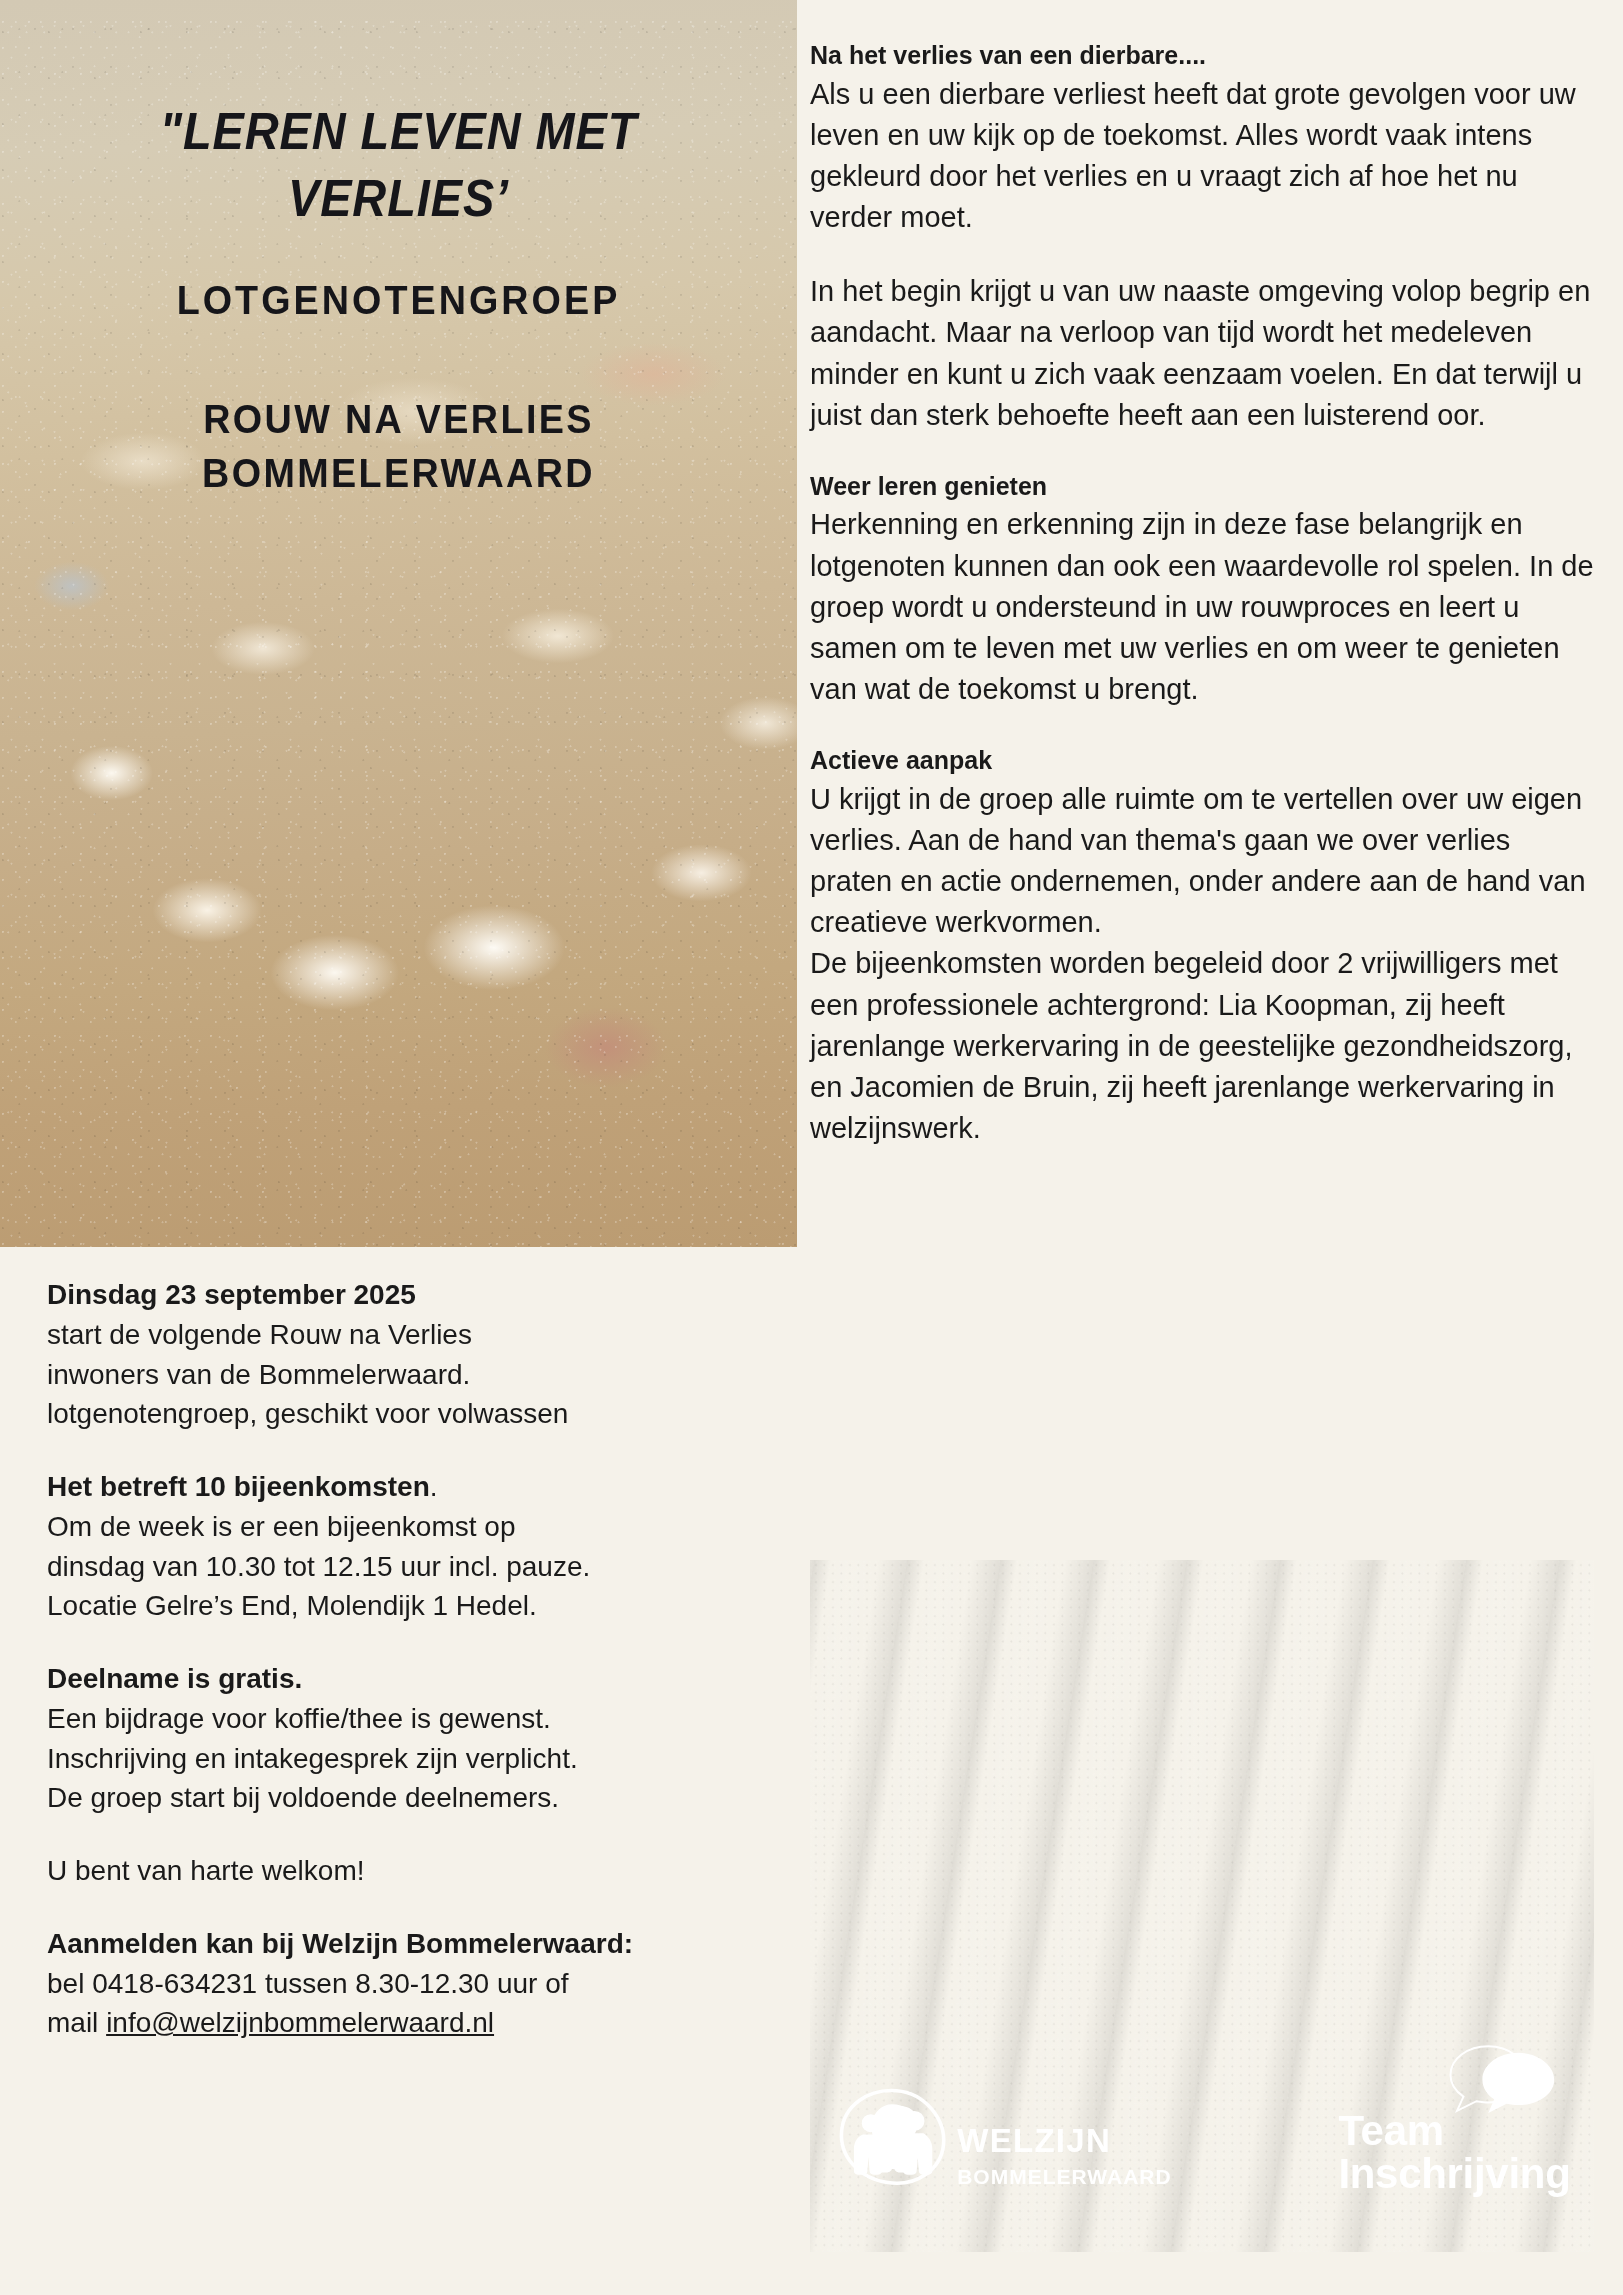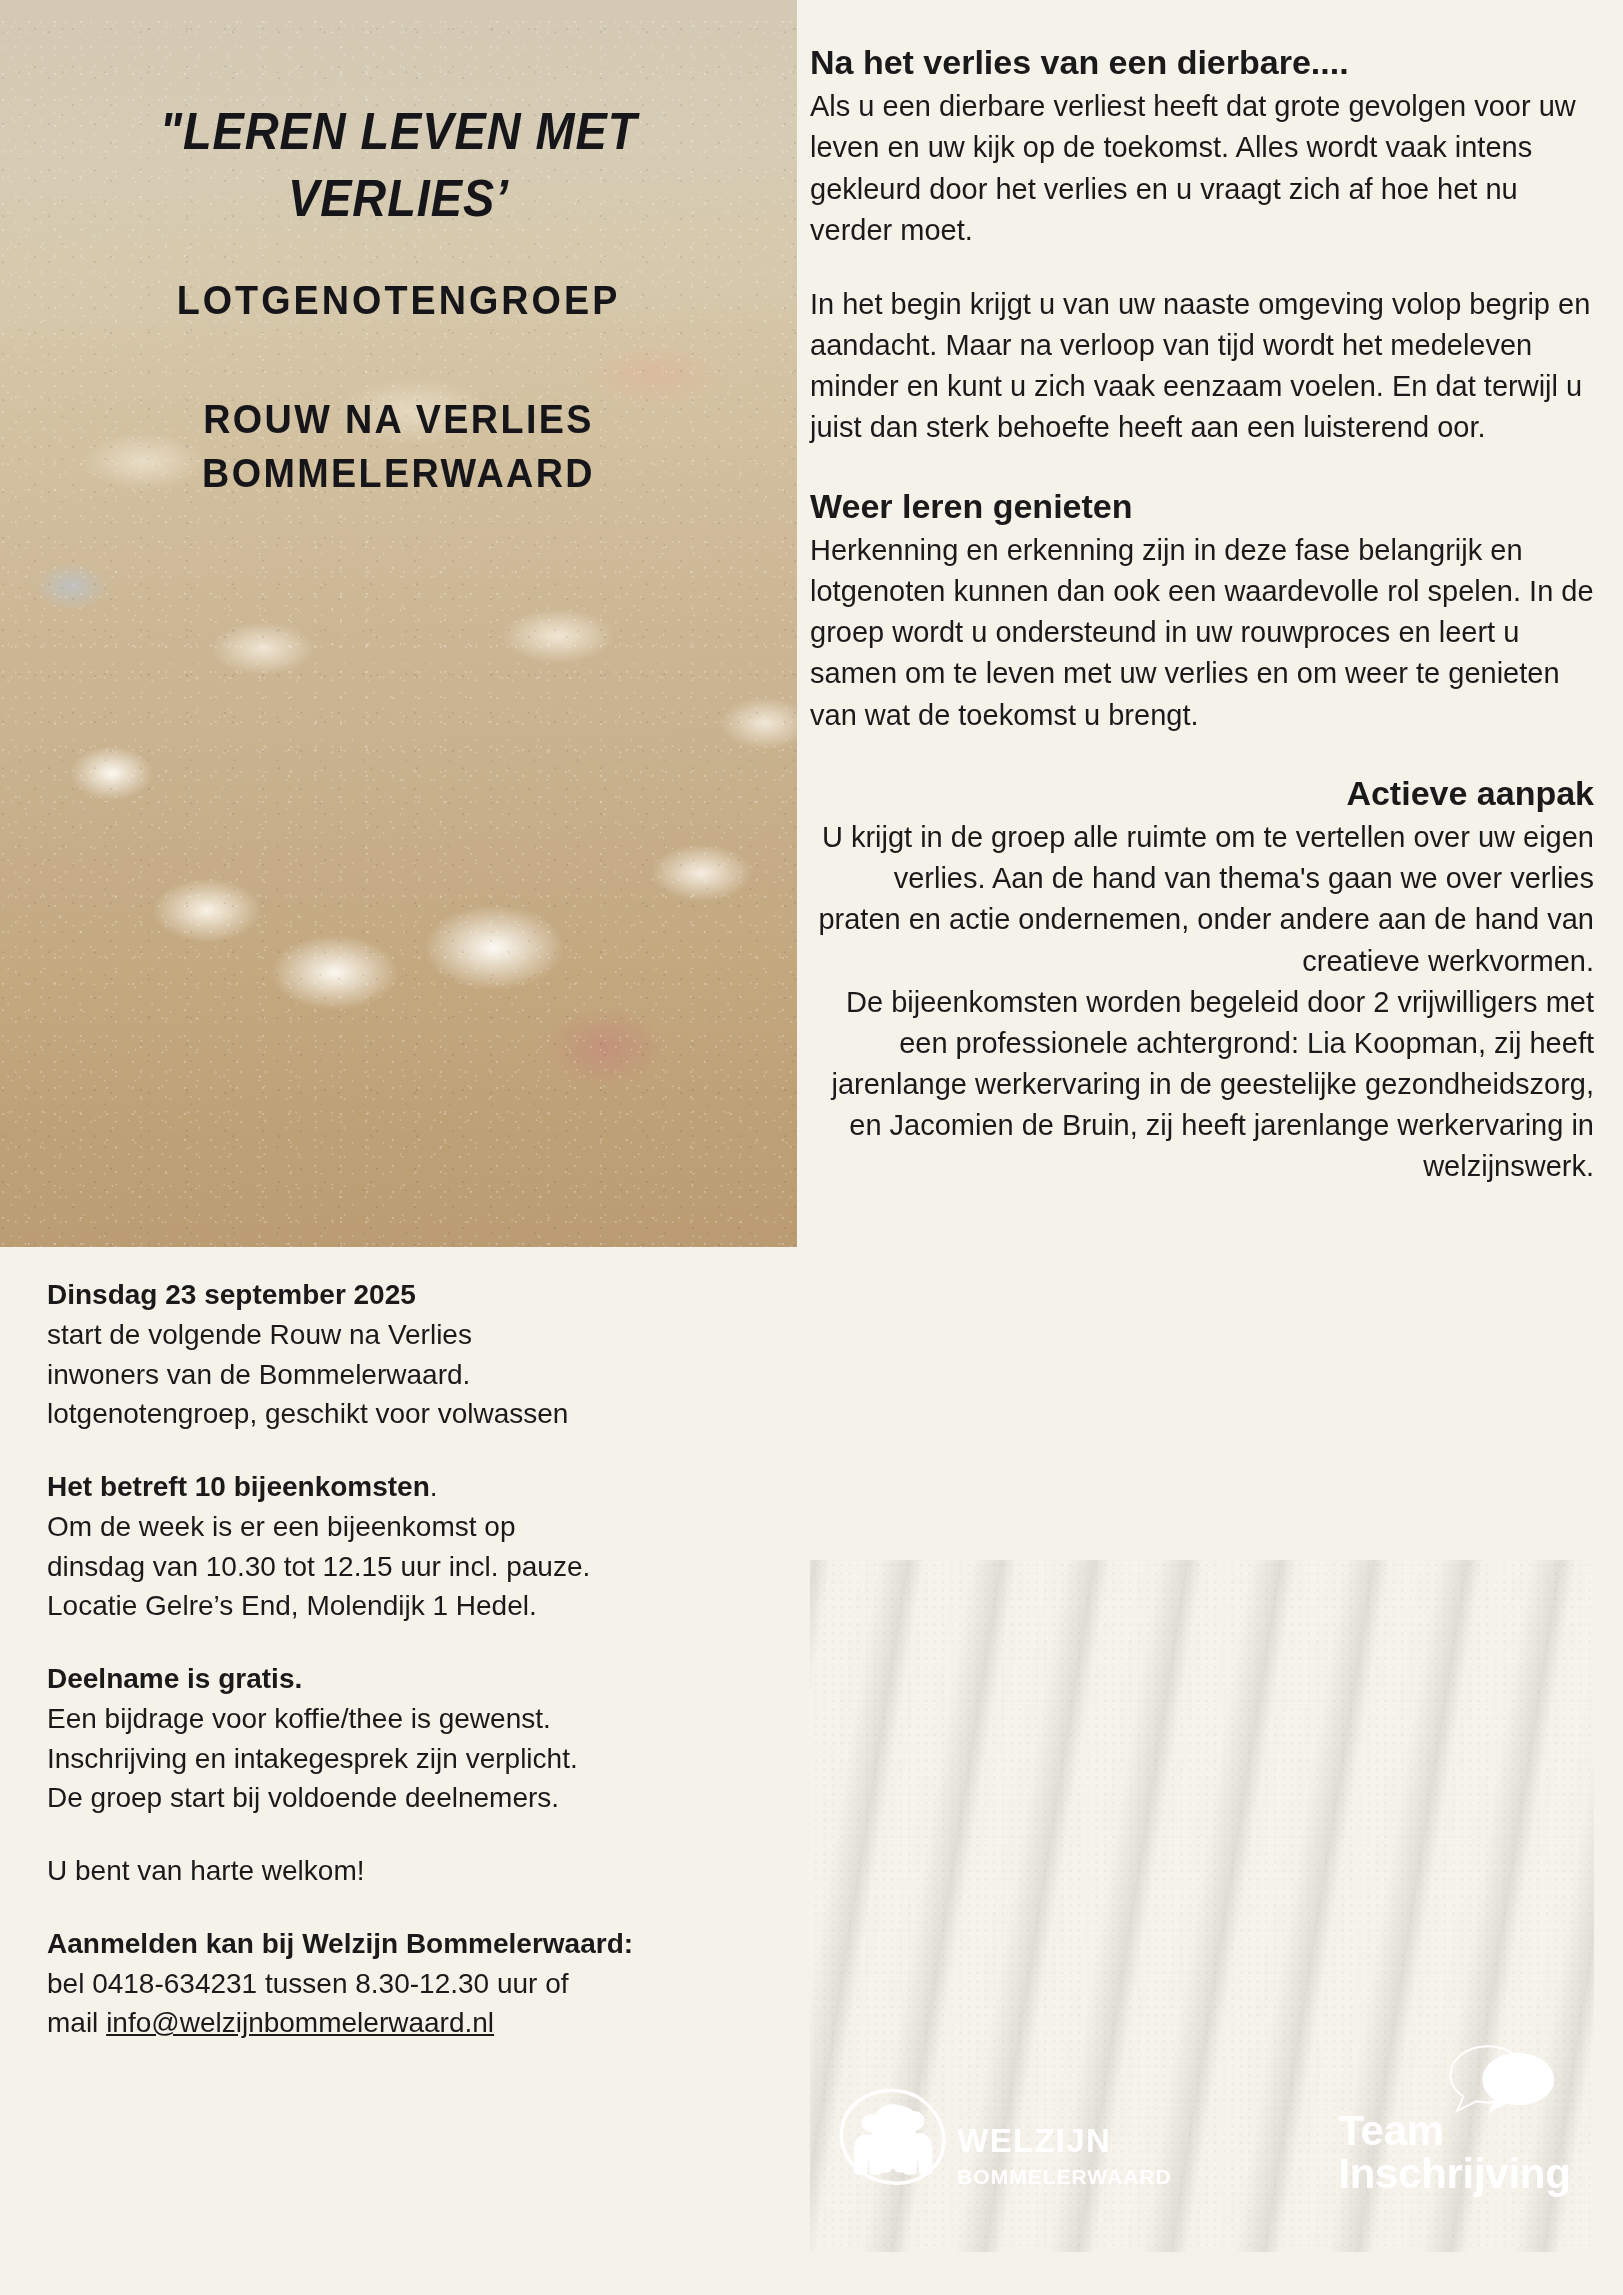--- a/index.html
+++ b/index.html
@@ -147,23 +147,23 @@
   .right-text {
     position: absolute;
     left: 0;
     top: 38px;
     width: 784px;
     color: #1a1a1a;
     font-size: 29px;
     line-height: 1.42;
   }
   .right-text .sec { margin-bottom: 33px; }
-  .right-text .sec:last-child { margin-bottom: 0; text-align: right; }
+  .right-text .sec:last-child { margin-bottom: 0; }
   .right-text h3 {
-    font-size: 34px;
+    font-size: 25px;
     font-weight: bold;
     line-height: 1.42;
   }
   .right-text p { font-size: 29px; line-height: 1.42; }
 
   
   .sand-photo {
     position: absolute;
     left: 0;
     top: 1560px;

